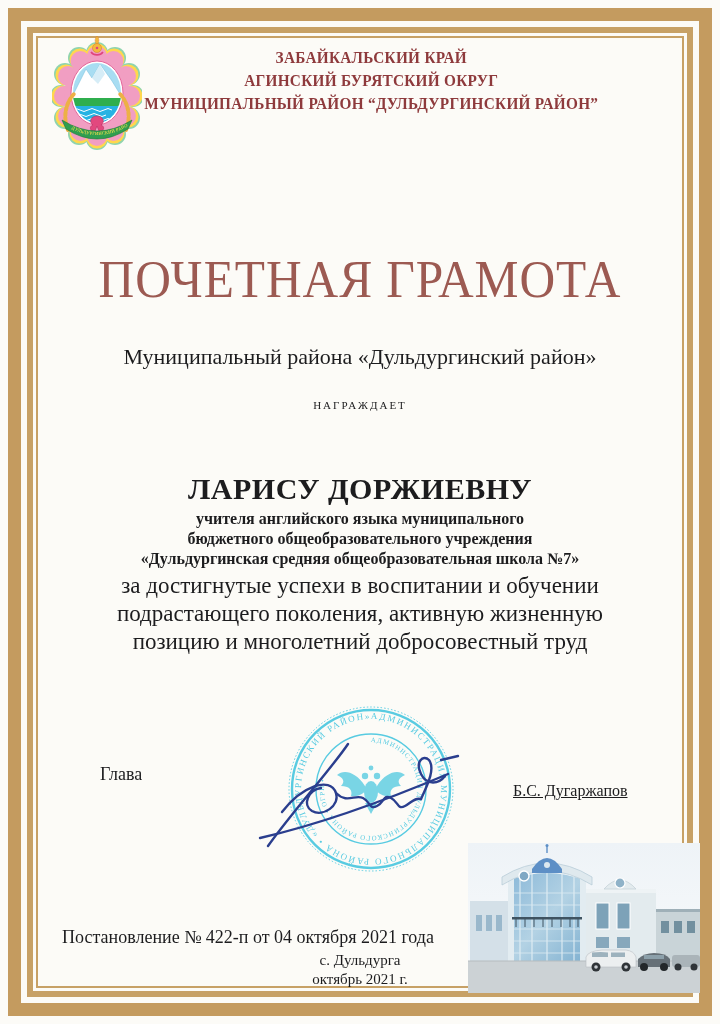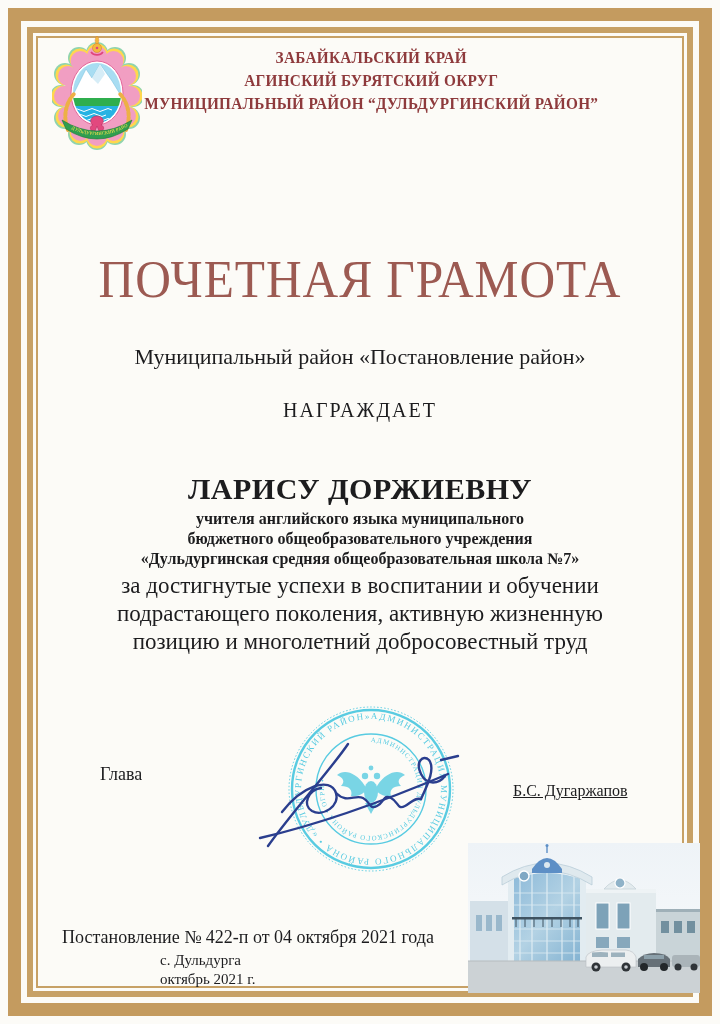--- a/index.html
+++ b/index.html
@@ -20,37 +20,37 @@
 
   .hdr{top:46px;left:60px;right:40px;text-align:center;color:#8e3a3c;
        font-size:17px;font-weight:600;line-height:23px;letter-spacing:.3px;
        transform:scaleX(.9);transform-origin:52% 0;}
 
   .title{top:250px;font-size:52px;font-weight:400;color:#9c5a52;
          letter-spacing:1px;transform:scaleX(.95);transform-origin:50% 0;}
 
   .issuer{top:344px;font-size:22px;}
 
-  .action{top:399px;font-size:20px;letter-spacing:2px;}
+  .action{top:399px;font-size:11px;letter-spacing:2px;}
   .name1{top:430px;font-size:27px;font-weight:bold;letter-spacing:.5px;}
   .name2{top:472px;font-size:30px;font-weight:bold;letter-spacing:.5px;}
 
   .desc{top:509px;font-size:16px;font-weight:bold;line-height:20px;}
   .reason{top:572px;font-size:23px;line-height:28px;}
 
   .official{left:100px;top:761px;font-size:18px;line-height:27px;text-align:center;}
   .official-name{left:513px;top:782px;font-size:16px;text-decoration:underline;}
 
   .stamp{left:286px;top:704px;width:170px;height:170px;z-index:3;}
   .sig{left:250px;top:716px;width:224px;height:152px;z-index:4;}
 
   .photo{left:468px;top:843px;width:232px;height:150px;z-index:5;}
 
   .decree{left:62px;top:927px;font-size:18px;}
-  .place{top:951px;left:160px;width:400px;text-align:left;font-size:15px;line-height:19px;}
+  .place{top:951px;left:160px;width:400px;text-align:center;font-size:15px;line-height:19px;}
 </style>
 </head>
 <body>
 
 <div class="page">
 
   <div class="frame-outer"></div>
   <div class="frame-mid"></div>
   <div class="frame-inner"></div>
 
@@ -141,21 +141,21 @@
   </svg>
 
   <div class="abs hdr">
     <div>ЗАБАЙКАЛЬСКИЙ КРАЙ</div>
     <div>АГИНСКИЙ БУРЯТСКИЙ ОКРУГ</div>
     <div>МУНИЦИПАЛЬНЫЙ РАЙОН “ДУЛЬДУРГИНСКИЙ РАЙОН”</div>
   </div>
 
   <div class="abs ctr title">ПОЧЕТНАЯ ГРАМОТА</div>
 
-  <div class="abs ctr issuer">Муниципальный район «Постановление район»</div>
+  <div class="abs ctr issuer">Муниципальный района «Дульдургинский район»</div>
 
   <div class="abs ctr action">НАГРАЖДАЕТ</div>
   <div class="abs ctr name2">ЛАРИСУ ДОРЖИЕВНУ</div>
 
   <div class="abs ctr desc">
     <div>учителя английского языка муниципального</div>
     <div>бюджетного общеобразовательного учреждения</div>
     <div>«Дульдургинская средняя общеобразовательная школа №7»</div>
   </div>
 

